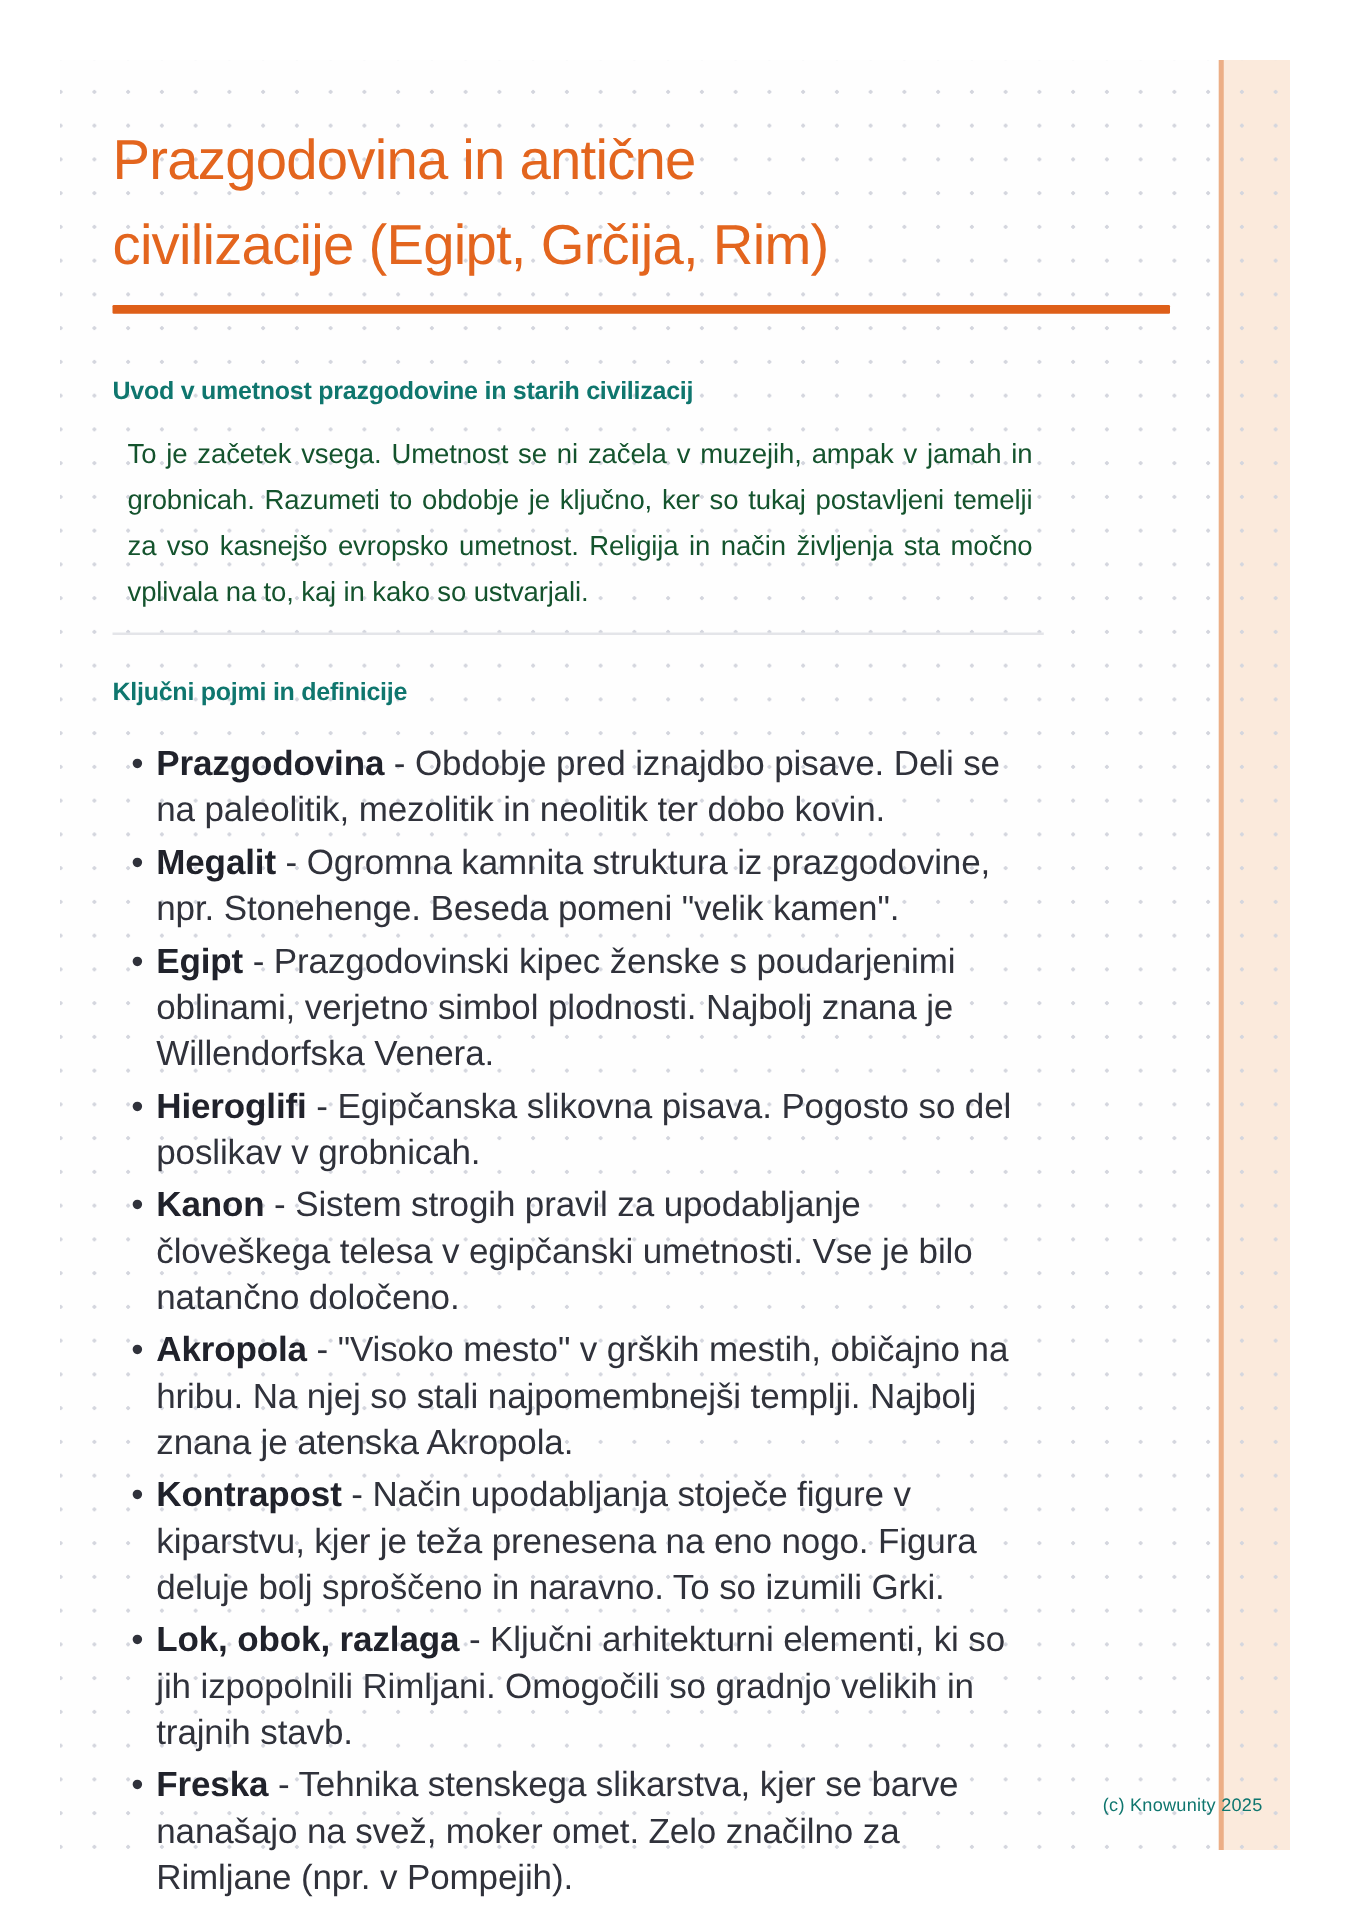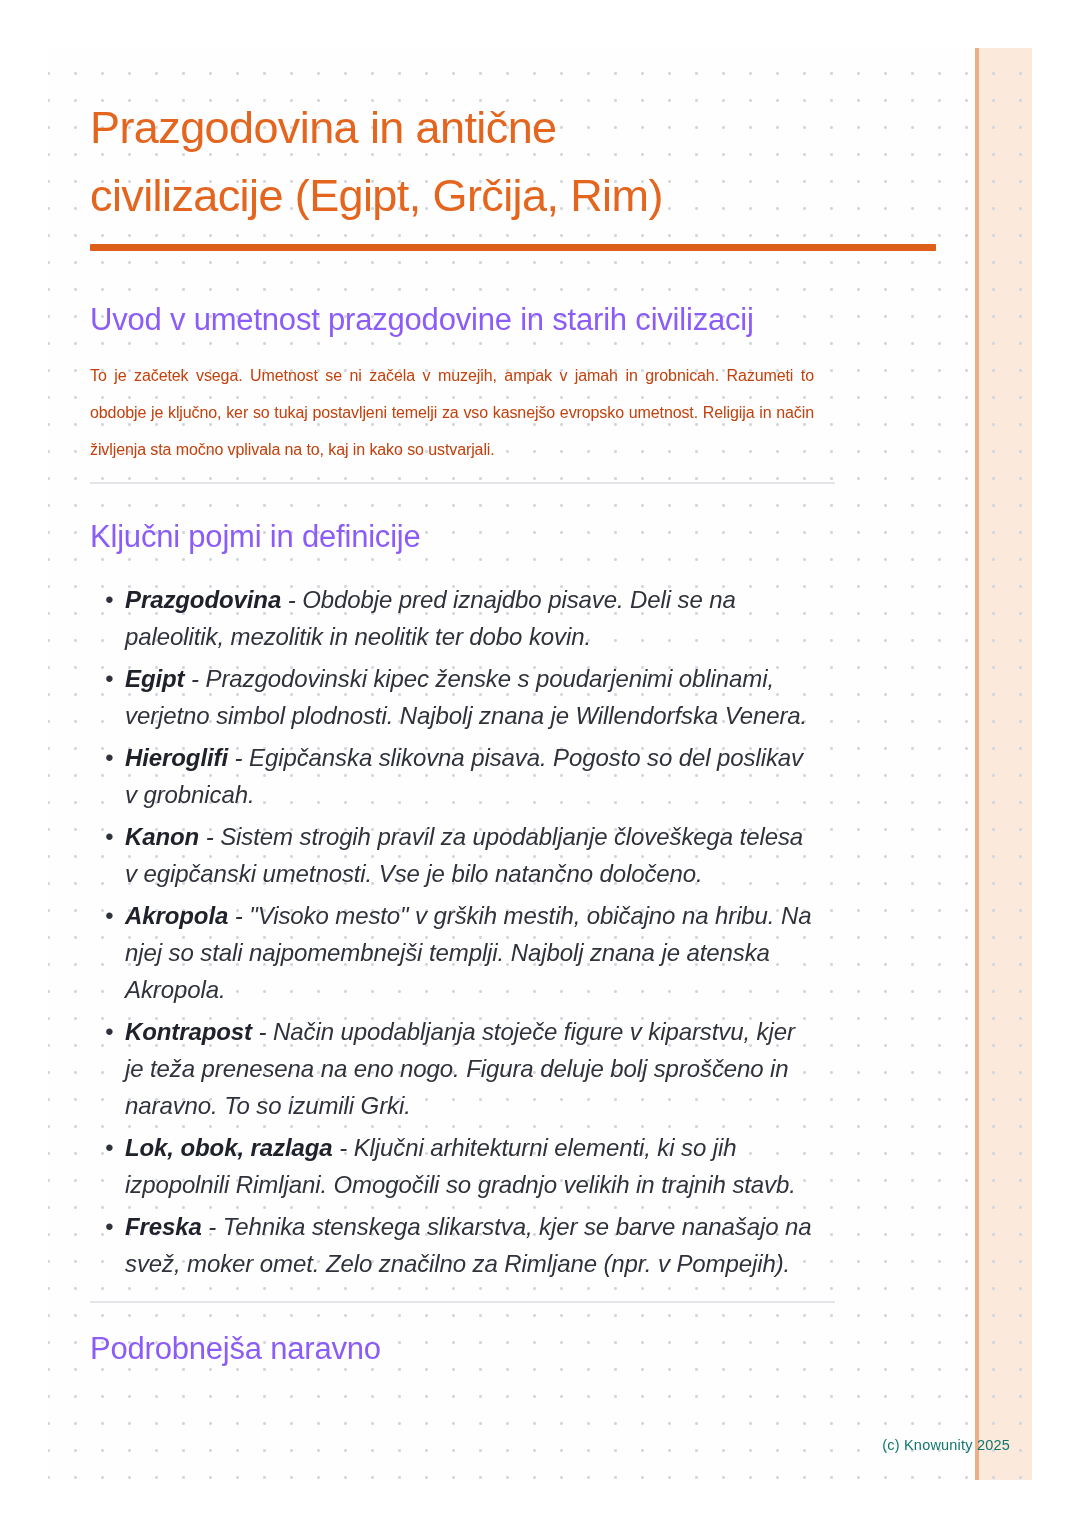--- a/index.html
+++ b/index.html
@@ -49,56 +49,55 @@
   }
   h1 span { display: block; }
   .rule {
     margin-top: 14px;
     width: 846px; height: 7px;
     background: #DE5F19;
     border-radius: 1px;
   }
   h2 {
     margin: 0;
-    font-size: 31px;
-    font-weight: 400;
+    font-size: 20px;
+    font-weight: 700;
     letter-spacing: -0.2px;
-    color: #8b5cf6;
+    color: #0f766e;
   }
   .h2-intro { margin-top: 51px; }
   .para {
-    margin: 19px 0 0 0;
+    margin: 19px 0 0 12px;
     width: 724px;
-    font-size: 16px;
+    font-size: 22px;
     line-height: 37px;
     letter-spacing: -0.1px;
-    color: #c2410c;
+    color: #14532d;
     text-align: justify;
   }
   .divider {
     border: none;
     border-top: 2px solid #E4E5E9;
     width: 745px;
     margin: 14px 0 0 0;
   }
   .h2-terms { margin-top: 35px; }
   ul.terms {
     list-style: none;
     margin: 26px 0 0 0;
     padding: 0 0 0 35px;
     width: 725px;
   }
   ul.terms li {
     position: relative;
-    font-size: 24px;
+    font-size: 28px;
     line-height: 37px;
     letter-spacing: -0.1px;
     color: #30323B;
     margin-bottom: 5px;
-    font-style: italic;
   }
   ul.terms li::before {
     content: "\2022";
     position: absolute;
     left: -20px; top: 0;
     color: #30323B;
   }
   ul.terms li b { font-weight: 700; color: #20222B; }
   .divider-2 { margin-top: 19px; }
   .h2-more { margin-top: 28px; }
@@ -126,20 +125,21 @@
     <div class="rule"></div>
 
     <h2 class="h2-intro">Uvod v umetnost prazgodovine in starih civilizacij</h2>
     <p class="para">To je začetek vsega. Umetnost se ni začela v muzejih, ampak v jamah in grobnicah. Razumeti to obdobje je ključno, ker so tukaj postavljeni temelji za vso kasnejšo evropsko umetnost. Religija in način življenja sta močno vplivala na to, kaj in kako so ustvarjali.</p>
 
     <hr class="divider">
 
     <h2 class="h2-terms">Ključni pojmi in definicije</h2>
     <ul class="terms">
       <li><b>Prazgodovina</b><span> - </span><span>Obdobje pred iznajdbo pisave. Deli se na paleolitik, mezolitik in neolitik ter dobo kovin.</span></li>
+      <li><b>Megalit</b><span> - </span><span>Ogromna kamnita struktura iz prazgodovine, npr. Stonehenge. Beseda pomeni "velik kamen".</span></li>
       <li><b>Egipt</b><span> - </span><span>Prazgodovinski kipec ženske s poudarjenimi oblinami, verjetno simbol plodnosti. Najbolj znana je Willendorfska Venera.</span></li>
       <li><b>Hieroglifi</b><span> - </span><span>Egipčanska slikovna pisava. Pogosto so del poslikav v grobnicah.</span></li>
       <li><b>Kanon</b><span> - </span><span>Sistem strogih pravil za upodabljanje človeškega telesa v egipčanski umetnosti. Vse je bilo natančno določeno.</span></li>
       <li><b>Akropola</b><span> - </span><span>"Visoko mesto" v grških mestih, običajno na hribu. Na njej so stali najpomembnejši templji. Najbolj znana je atenska Akropola.</span></li>
       <li><b>Kontrapost</b><span> - </span><span>Način upodabljanja stoječe figure v kiparstvu, kjer je teža prenesena na eno nogo. Figura deluje bolj sproščeno in naravno. To so izumili Grki.</span></li>
       <li><b>Lok, obok, razlaga</b><span> - </span><span>Ključni arhitekturni elementi, ki so jih izpopolnili Rimljani. Omogočili so gradnjo velikih in trajnih stavb.</span></li>
       <li><b>Freska</b><span> - </span><span>Tehnika stenskega slikarstva, kjer se barve nanašajo na svež, moker omet. Zelo značilno za Rimljane (npr. v Pompejih).</span></li>
     </ul>
 
     <hr class="divider divider-2">

